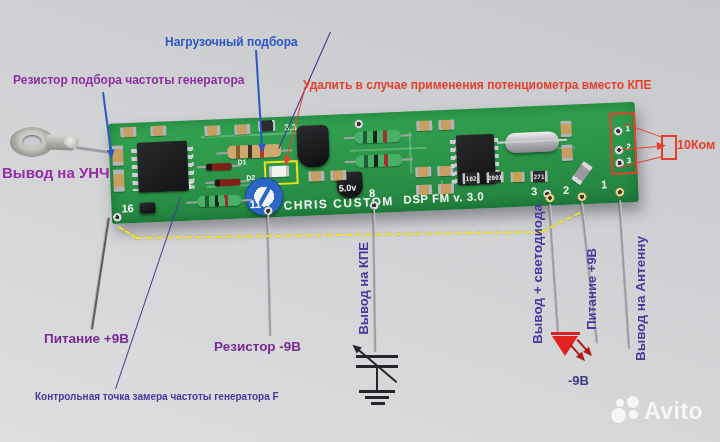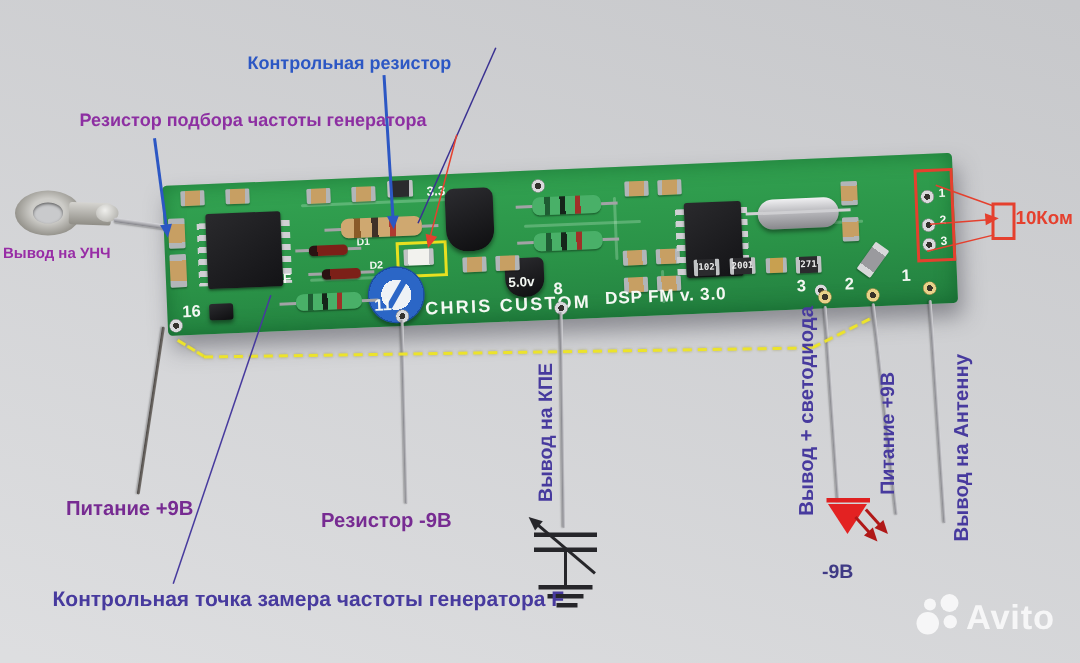--- a/index.html
+++ b/index.html
@@ -1,21 +1,21 @@
 <!DOCTYPE html>
 <html><head>
 <meta charset="utf-8">
 <style>
   html,body{margin:0;padding:0;}
   #stage{position:relative;width:720px;height:442px;overflow:hidden;
     font-family:"Liberation Sans",sans-serif;
     background:linear-gradient(18deg, rgba(255,255,255,.30), rgba(0,0,0,.04)), #cfd0d3;}
   .lbl{position:absolute;font-weight:bold;white-space:nowrap;line-height:1.05;}
   .vlbl{position:absolute;font-weight:bold;white-space:nowrap;writing-mode:vertical-rl;transform:rotate(180deg);line-height:1;}
-  .c-purple{color:#8d2fa2;margin-left:40px;} .c-blue{color:#2c57c4;} .c-navy{color:#3a3192;}
+  .c-purple{color:#8d2fa2;} .c-blue{color:#2c57c4;} .c-navy{color:#3a3192;}
   .c-red{color:#e5402e;} .c-magenta{color:#982da6;} .c-violet{color:#772b92;}
   .c-indigo{color:#473a9e;} .c-dknavy{color:#3f3a85;}
   .line{position:absolute;height:0;border-top:2px solid currentColor;transform-origin:0 0;}
   .thin{border-top-width:1.5px;}
   .arr::after{content:'';position:absolute;right:-7px;top:-5px;border-left:9px solid currentColor;
     border-top:4px solid transparent;border-bottom:4px solid transparent;}
   .dash{position:absolute;height:0;border-top:2.5px dashed #ece32b;transform-origin:0 0;filter:drop-shadow(0 0 1px rgba(120,110,0,.4));}
   .wire{position:absolute;height:2px;background:linear-gradient(#d8d8dc,#808086);transform-origin:0 0;border-radius:2px;box-shadow:0 1px 1px rgba(0,0,0,.25);}
   .wire.dark{background:linear-gradient(#77726e,#4c4845);}
   
@@ -201,27 +201,28 @@
   <div class="plate" style="left:359px;top:390px;width:36px;height:2.5px;"></div>
   <div class="plate" style="left:365px;top:396px;width:24px;height:2.5px;"></div>
   <div class="plate" style="left:371px;top:402px;width:14px;height:2.5px;"></div>
 
   <div style="position:absolute;left:551px;top:332px;width:29px;height:3px;background:#df2020;"></div>
   <div style="position:absolute;left:552px;top:336px;width:0;height:0;border-left:13px solid transparent;border-right:13px solid transparent;border-top:20px solid #e32222;"></div>
   <div class="line arr" style="left:571px;top:344px;width:15px;transform:rotate(48deg);color:#b01818;border-top-width:2px;"></div>
   <div class="line arr" style="left:578px;top:339px;width:15px;transform:rotate(48deg);color:#b01818;border-top-width:2px;"></div>
 
   <div class="lbl c-purple" style="left:13px;top:74px;font-size:12px;">Резистор подбора частоты генератора</div>
-  <div class="lbl c-blue" style="left:165px;top:36px;font-size:12px;">Контрольная резистор</div>
-  <div class="lbl c-magenta" style="left:2px;top:165px;font-size:10px;">Вывод на УНЧ</div>
+  <div class="lbl c-blue" style="left:165px;top:36px;font-size:12px;">Нагрузочный подбора</div>
+  <div class="lbl c-red" style="left:303px;top:79px;font-size:12px;">Удалить в случае применения потенциометра вместо КПЕ</div>
+  <div class="lbl c-magenta" style="left:2px;top:165px;font-size:15px;">Вывод на УНЧ</div>
   <div class="lbl c-red" style="left:677px;top:139px;font-size:12.5px;">10Ком</div>
   <div class="lbl c-violet" style="left:44px;top:332px;font-size:13.5px;">Питание +9В</div>
   <div class="lbl c-violet" style="left:214px;top:340px;font-size:13.5px;">Резистор -9В</div>
-  <div class="lbl c-indigo" style="left:35px;top:392px;font-size:14px;">Контрольная точка замера частоты генератора F</div>
-  <div class="lbl c-dknavy" style="left:548px;top:374px;font-size:13px;">-9В</div>
+  <div class="lbl c-indigo" style="left:35px;top:392px;font-size:10px;">Контрольная точка замера частоты генератора F</div>
+  <div class="lbl c-dknavy" style="left:568px;top:374px;font-size:13px;">-9В</div>
 
   <div class="vlbl c-indigo" style="left:357px;top:242px;font-size:13px;">Вывод на КПЕ</div>
   <div class="vlbl c-indigo" style="left:531px;top:204px;font-size:13.5px;">Вывод + светодиода</div>
   <div class="vlbl c-indigo" style="left:585px;top:248px;font-size:13px;">Питание +9В</div>
   <div class="vlbl c-indigo" style="left:634px;top:236px;font-size:13.5px;">Вывод на Антенну</div>
 
   <div class="wm">
     <div class="wm-dot" style="left:8px;top:3px;width:8px;height:8px;"></div>
     <div class="wm-dot" style="left:19px;top:0;width:12px;height:12px;"></div>
     <div class="wm-dot" style="left:3px;top:12px;width:15px;height:15px;"></div>

